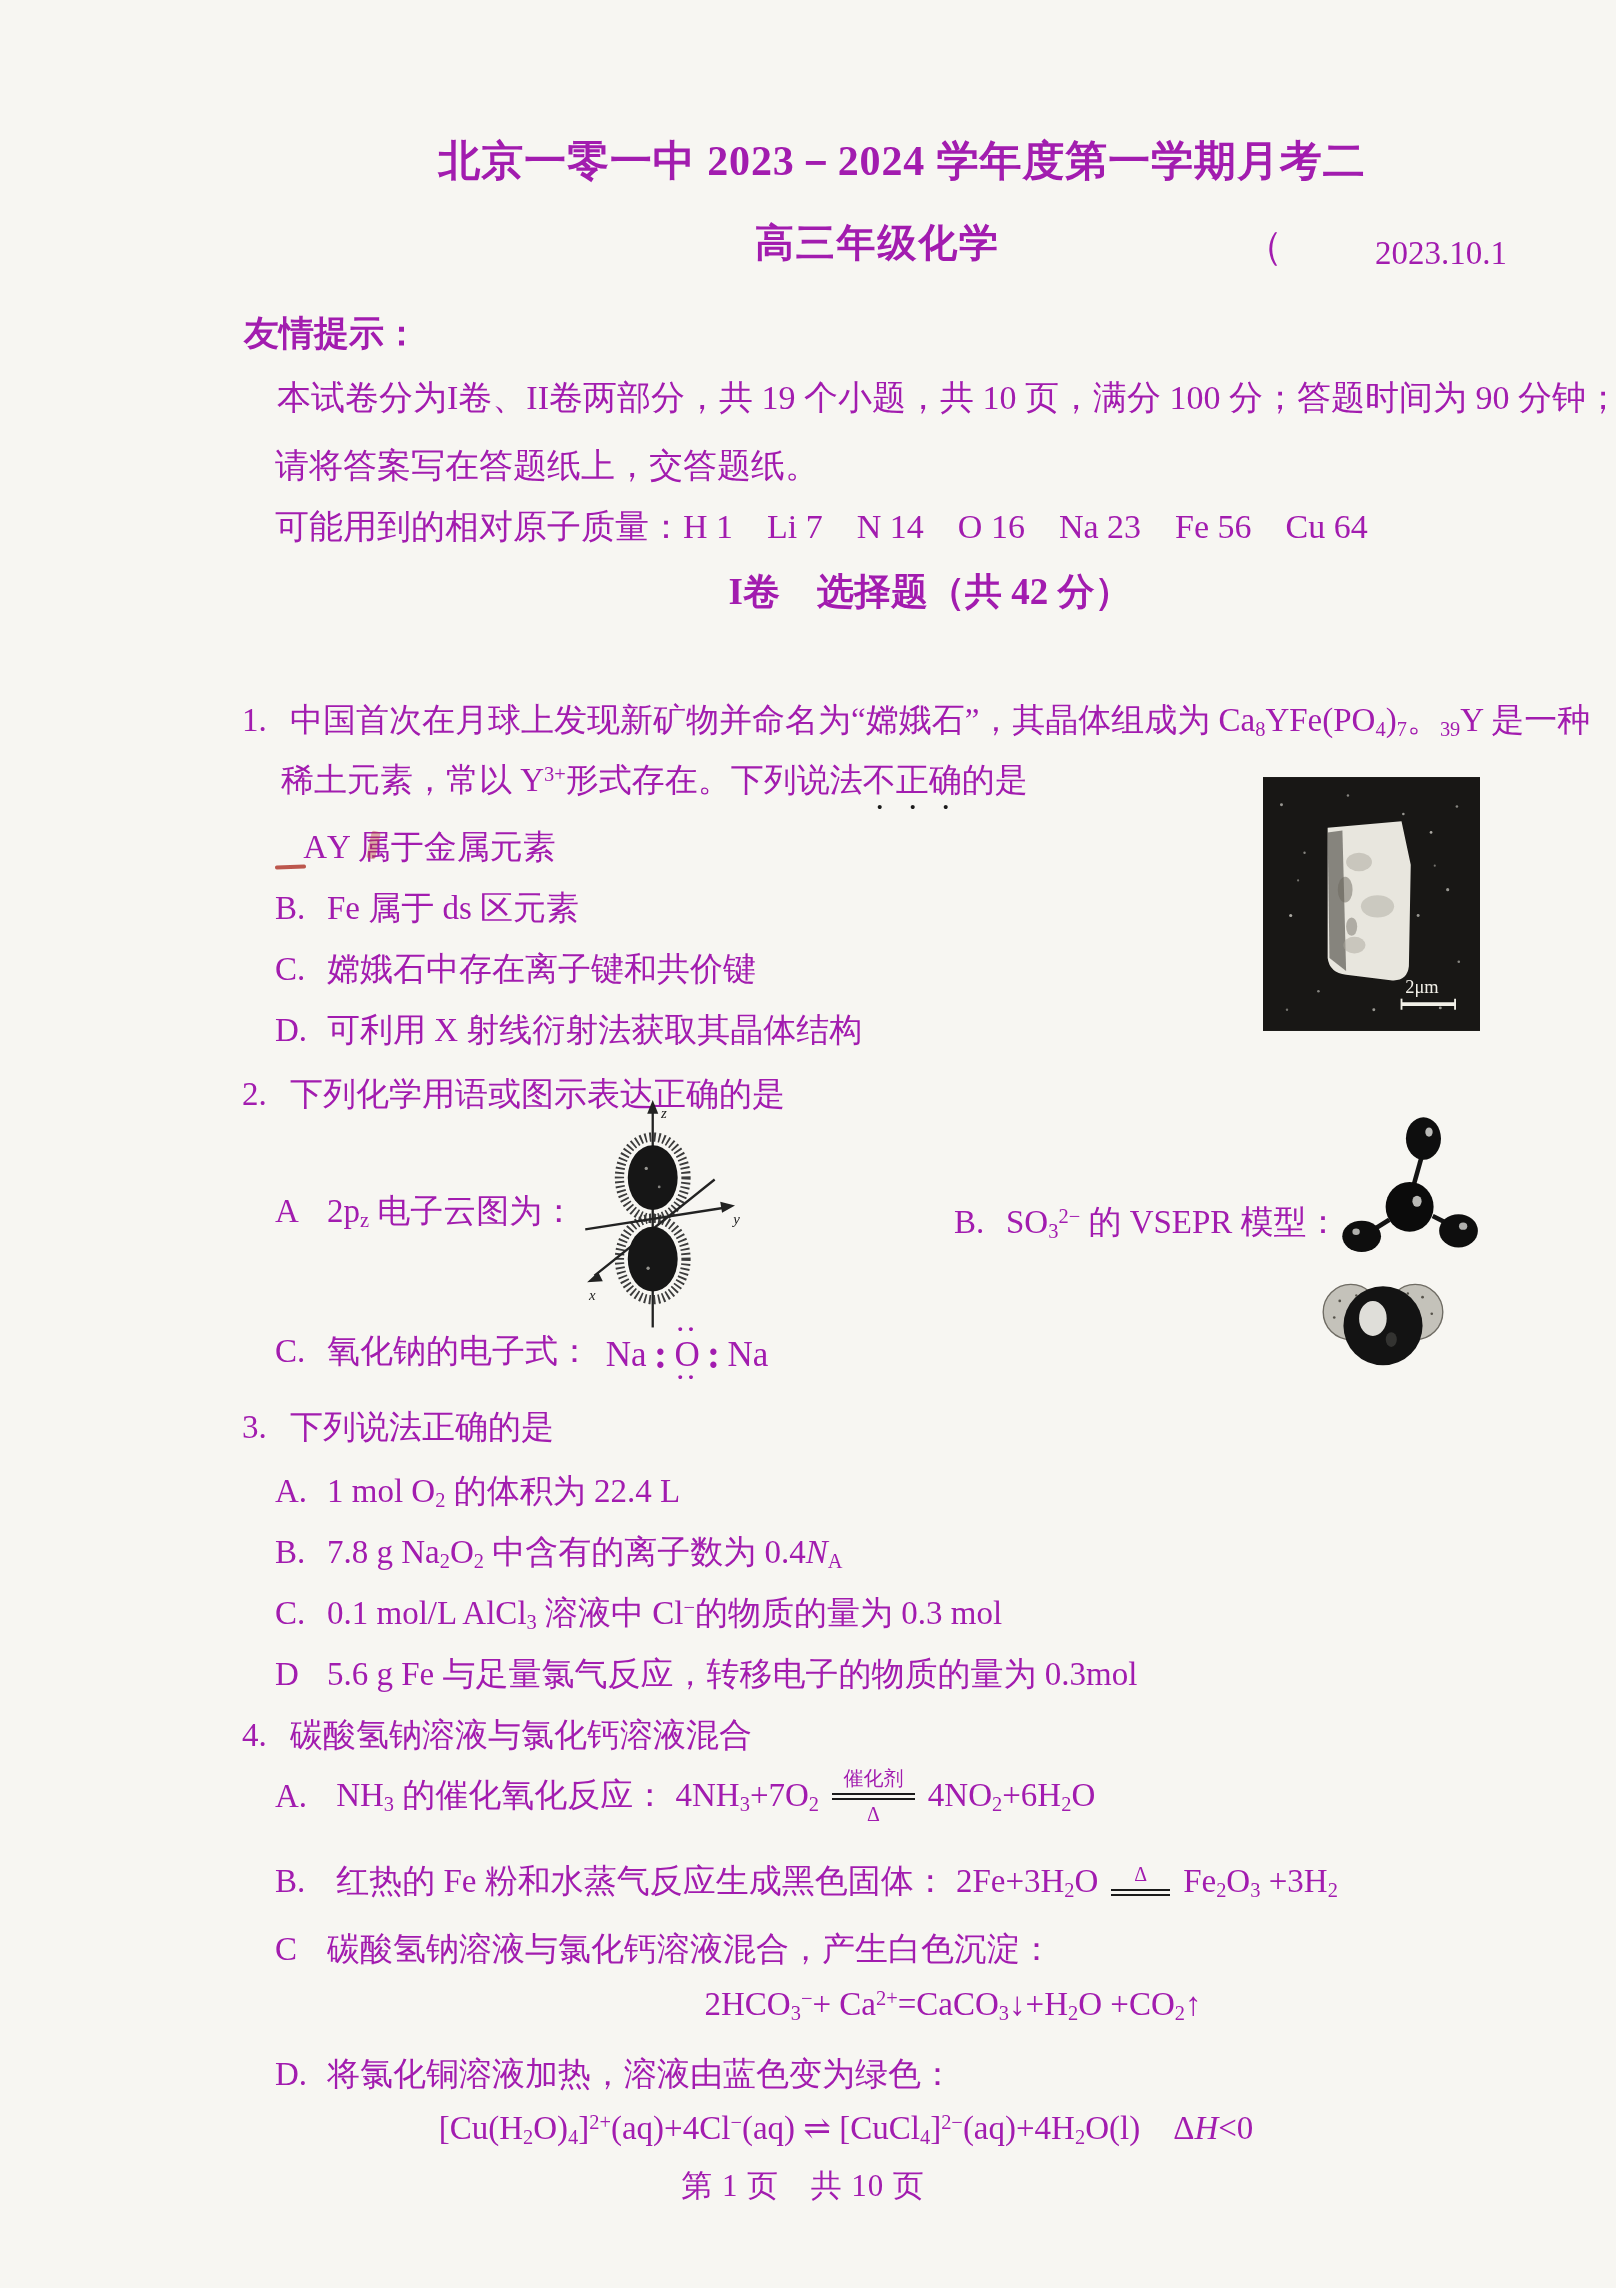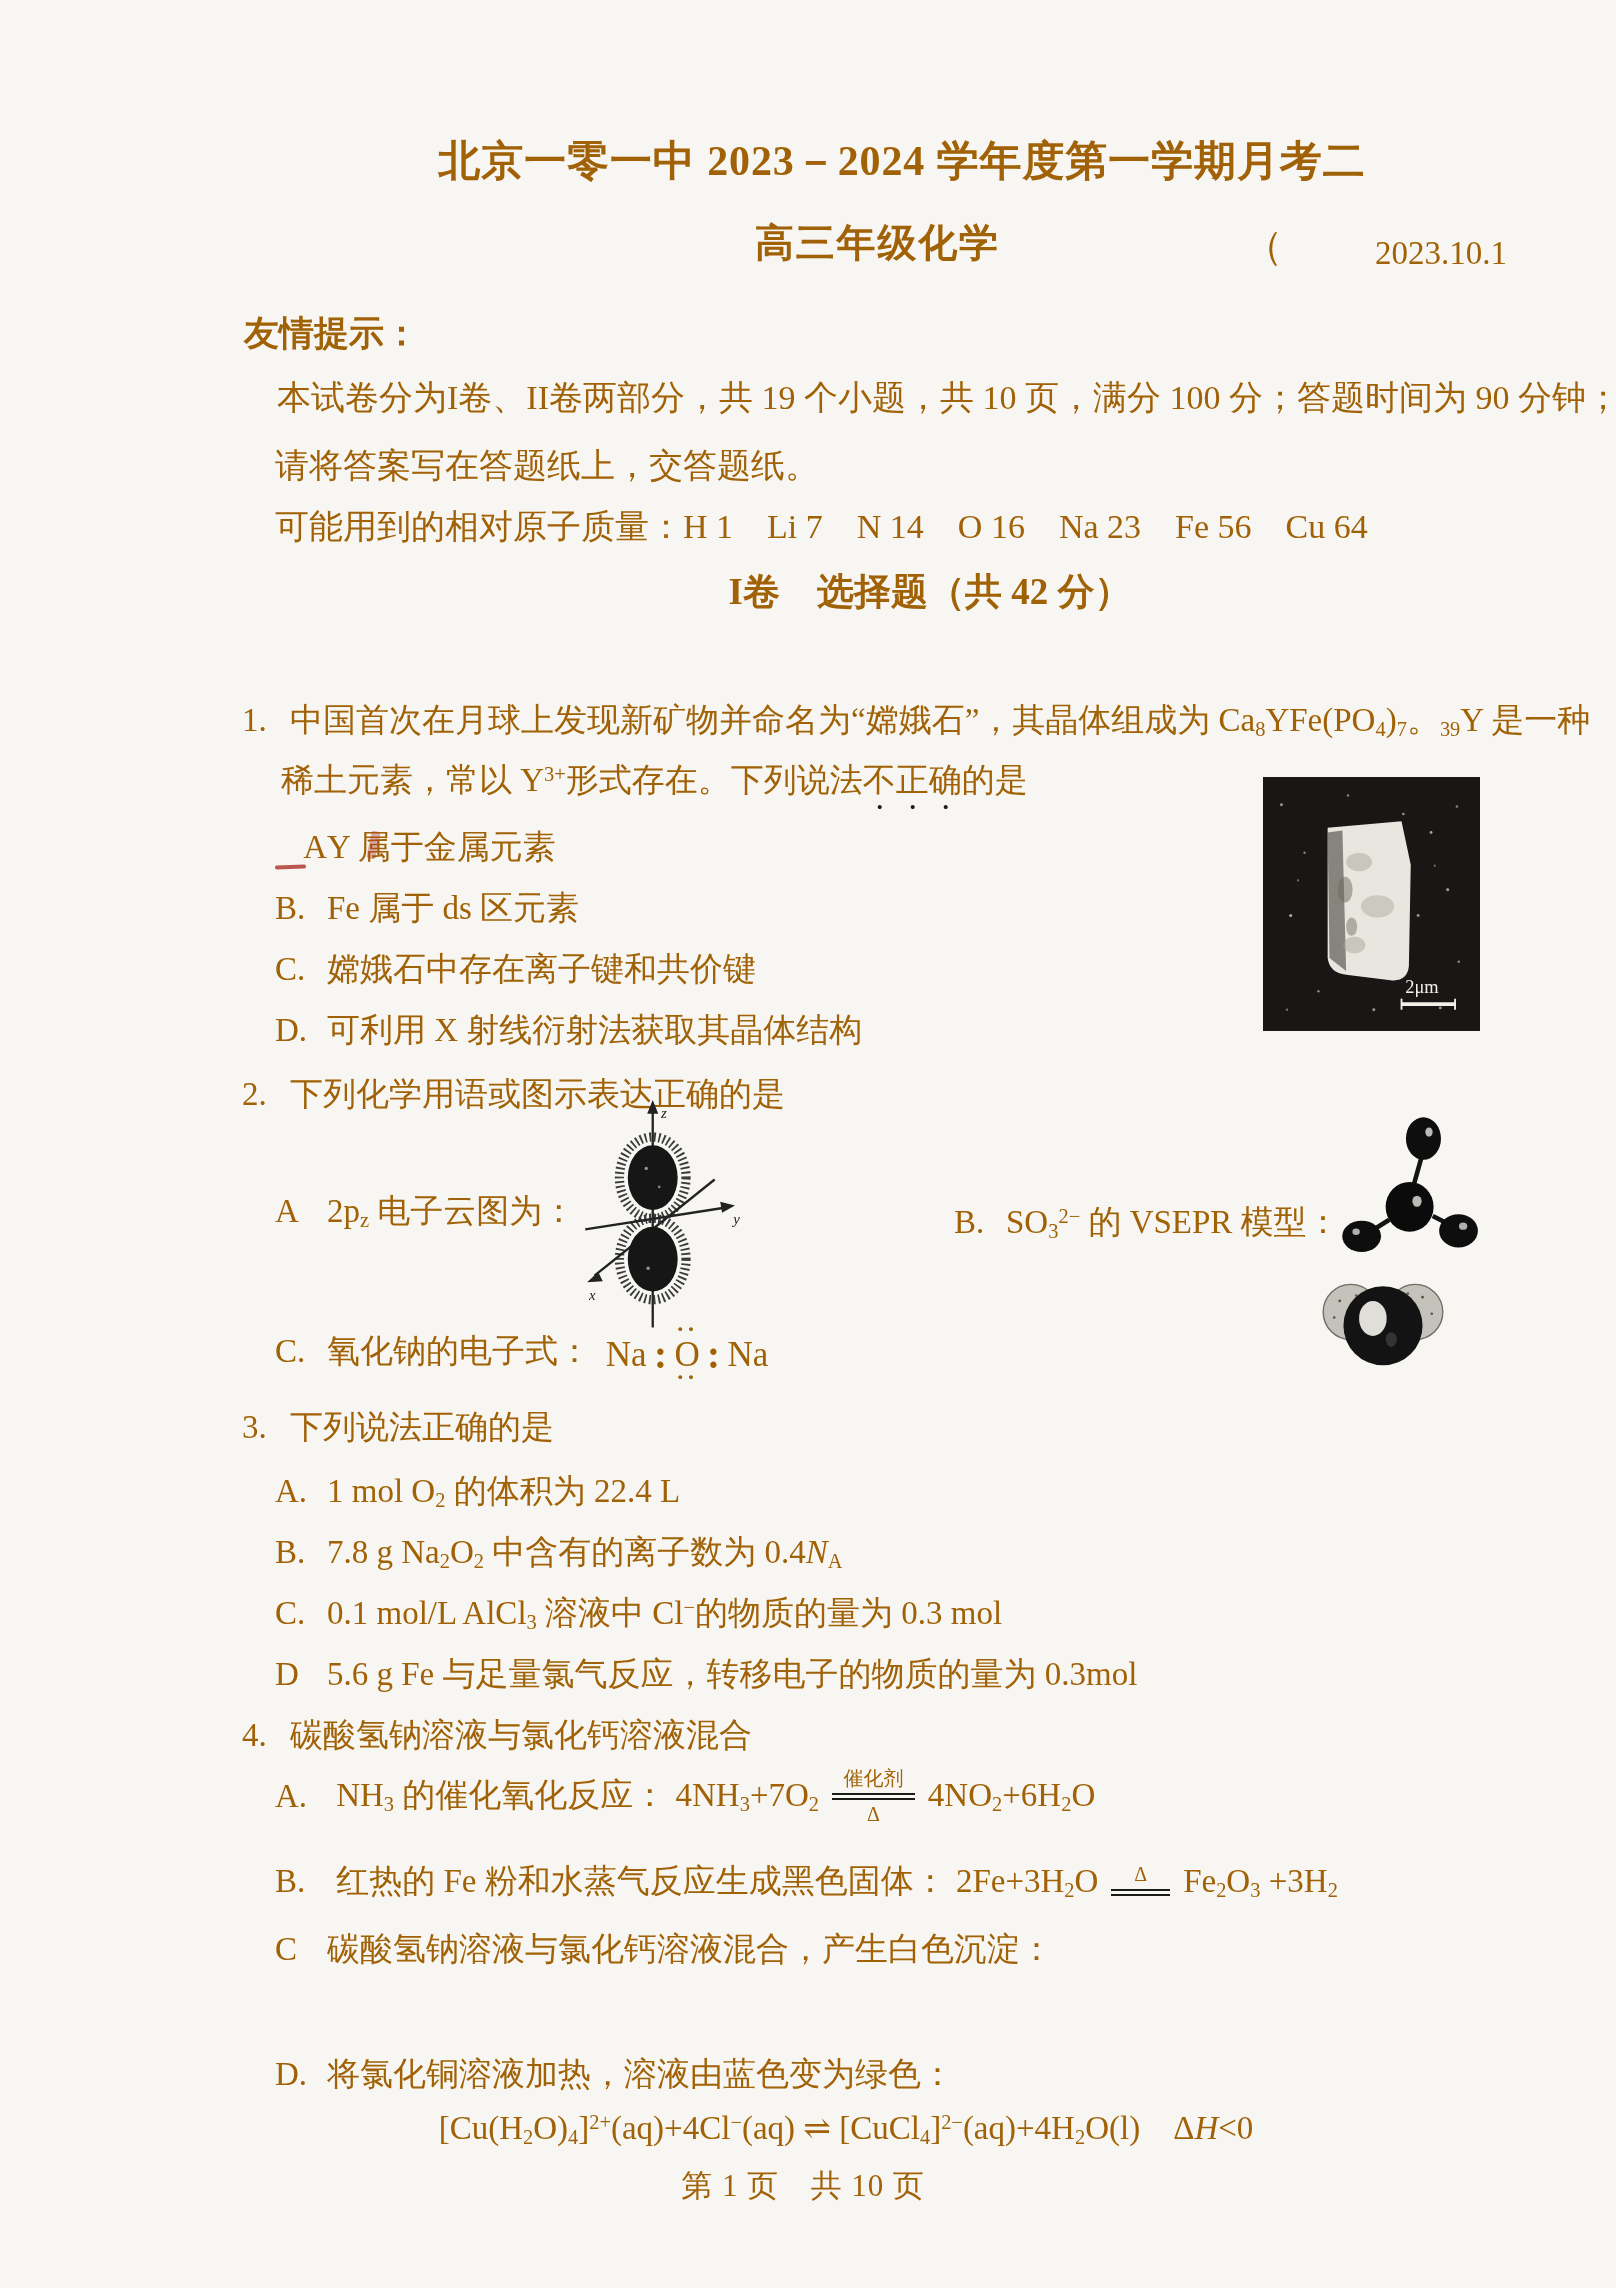--- a/index.html
+++ b/index.html
@@ -1,18 +1,18 @@
 <!DOCTYPE html>
 <html style="font-size:14.8px"><head>
 <meta charset="utf-8">
 <style>
   html,body{margin:0;padding:0;background:#8a8a8a;}
   .page{
     position:relative;width:1617px;height:2289px;margin:0 auto;
-    background:#f7f6f2;overflow:hidden;color:#a16207;
+    background:#f7f6f2;overflow:hidden;color:#a21caf;
     font-family:"Liberation Serif","DejaVu Serif",serif;
   }
   .abs{position:absolute;white-space:nowrap;font-size:33px;line-height:1.25;}
   .center{text-align:center;}
   .bold{font-weight:700;}
   .t-title{font-size:42px;font-weight:700;letter-spacing:0.9px;}
   .t-sub{font-size:39px;font-weight:700;letter-spacing:1.8px;font-family:Liberation Mono, monospace;}
   .t-paren{font-size:39px;}
   .t-date{font-size:33px;}
   .footer{font-size:31px;letter-spacing:0.9px;}
@@ -206,20 +206,21 @@
     <span>2Fe+3H<sub>2</sub>O</span>
     <span class="eqc">
       <span class="eqc-above">Δ</span>
       <span class="eqc-line" style="width:59px;"></span>
       <span class="eqc-below"></span>
     </span>
     <span>Fe<sub>2</sub>O<sub>3</sub> +3H<sub>2</sub></span>
   </div>
 
   <div class="abs" style="top:1929px;left:275px;"><span class="opt-letter">C</span><span>碳酸氢钠溶液与氯化钙溶液混合，产生白色沉淀：</span></div>
+  <div class="abs center" style="top:1984px;left:307px;width:1292px;">2HCO<sub>3</sub><sup>−</sup>+ Ca<sup>2+</sup>=CaCO<sub>3</sub>↓+H<sub>2</sub>O +CO<sub>2</sub>↑</div>
 
   <div class="abs" style="top:2054px;left:275px;"><span class="opt-letter">D.</span><span>将氯化铜溶液加热，溶液由蓝色变为绿色：</span></div>
   <div class="abs center" style="top:2108px;left:200px;width:1292px;">[Cu(H<sub>2</sub>O)<sub>4</sub>]<sup>2+</sup>(aq)+4Cl<sup>−</sup>(aq) ⇌ [CuCl<sub>4</sub>]<sup>2−</sup>(aq)+4H<sub>2</sub>O(l)　Δ<i>H</i>&lt;0</div>
 
   <div class="abs footer center" style="top:2167px;left:157px;width:1292px;">第 1 页　共 10 页</div>
 
 </div>
 
 
 </body></html>

